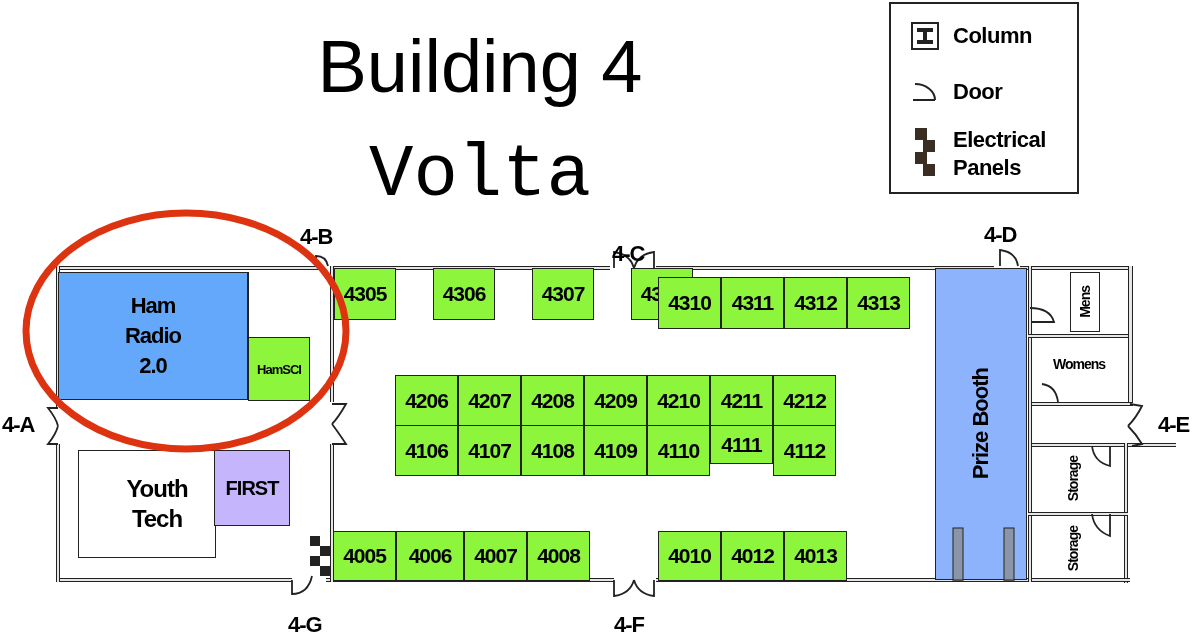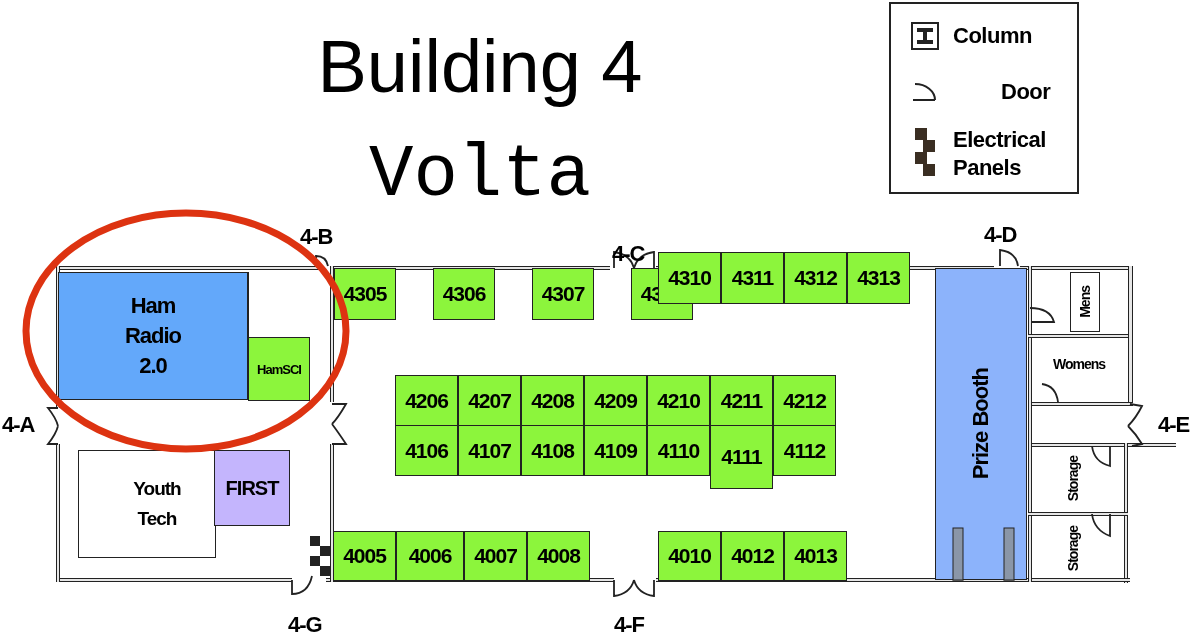--- a/index.html
+++ b/index.html
@@ -28,21 +28,21 @@
 
 <div class="legend">
   <div class="legend-item" style="top:18px;">
     <span style="display:inline-block;width:28px;height:28px;border:2px solid #222;position:relative;">
       <span style="position:absolute;left:4px;top:4px;width:16px;height:4px;background:#222;"></span>
       <span style="position:absolute;left:10px;top:6px;width:4px;height:12px;background:#222;"></span>
       <span style="position:absolute;left:4px;top:16px;width:16px;height:4px;background:#222;"></span>
     </span>
     <span class="legend-label">Column</span>
   </div>
-  <div class="legend-item" style="top:76px;gap:48px;">
+  <div class="legend-item" style="top:76px;">
     <span style="display:inline-block;width:28px;height:20px;position:relative;">
       <svg width="28" height="20" style="left:0;top:0;">
           <path d="M2 18 L24 18 M4 2 A20 16 0 0 1 24 18" fill="none" stroke="#222" stroke-width="2"></path>
         </svg>
     </span>
     <span class="legend-label">Door</span>
   </div>
   <div class="legend-item" style="top:122px;align-items:flex-start;">
     <span style="display:inline-block;width:28px;height:56px;position:relative;">
       <span style="position:absolute;left:4px;top:2px;width:12px;height:12px;background:#3a2e22;"></span>
@@ -125,56 +125,56 @@
 <div class="room" style="left:58px;top:272px;width:190px;height:128px;background:#63a8fa;font-size:22px;line-height:30px;letter-spacing:-1px;">
   <div>
     <span>Ham</span><br>
     <span>Radio</span><br>
     <span>2.0</span>
   </div>
 </div>
 <div class="room" style="left:248px;top:337px;width:62px;height:64px;background:#8cf53c;font-size:13px;letter-spacing:-1px;">HamSCI</div>
 <div class="room" style="left:248px;top:272px;width:62px;height:65px;border-left:1.5px solid #222;border-top:none;border-right:none;border-bottom:none;"></div>
 
-<div class="room" style="left:78px;top:450px;width:138px;height:108px;font-size:19px;line-height:30px;letter-spacing:-1px;padding-left:20px;">
+<div class="room" style="left:78px;top:450px;width:138px;height:108px;font-size:24px;line-height:30px;letter-spacing:-1px;padding-left:20px;">
   <div>
     <span>Youth</span><br>
     <span>Tech</span>
   </div>
 </div>
 <div class="room" style="left:214px;top:450px;width:76px;height:76px;background:#c4b5fd;font-size:20px;letter-spacing:-1px;">FIRST</div>
 
 <div class="abs" style="left:334px;top:268px;display:flex;gap:37px;">
   <div class="booth" style="position:relative;width:62px;height:52px;">4305</div>
   <div class="booth" style="position:relative;width:62px;height:52px;">4306</div>
   <div class="booth" style="position:relative;width:62px;height:52px;">4307</div>
   <div class="booth" style="position:relative;width:62px;height:52px;">4308</div>
 </div>
-<div class="abs" style="left:658px;top:252px;display:flex;">
+<div class="abs" style="left:658px;top:277px;display:flex;">
   <div class="booth" style="position:relative;width:63px;height:52px;">4310</div>
   <div class="booth" style="position:relative;width:63px;height:52px;">4311</div>
   <div class="booth" style="position:relative;width:63px;height:52px;">4312</div>
   <div class="booth" style="position:relative;width:63px;height:52px;">4313</div>
 </div>
 <div class="abs" style="left:395px;top:375px;display:flex;">
   <div class="booth" style="position:relative;width:63px;height:51px;">4206</div>
   <div class="booth" style="position:relative;width:63px;height:51px;">4207</div>
   <div class="booth" style="position:relative;width:63px;height:51px;">4208</div>
   <div class="booth" style="position:relative;width:63px;height:51px;">4209</div>
   <div class="booth" style="position:relative;width:63px;height:51px;">4210</div>
   <div class="booth" style="position:relative;width:63px;height:51px;">4211</div>
   <div class="booth" style="position:relative;width:63px;height:51px;">4212</div>
 </div>
 <div class="abs" style="left:395px;top:425px;display:flex;">
   <div class="booth" style="position:relative;width:63px;height:51px;">4106</div>
   <div class="booth" style="position:relative;width:63px;height:51px;">4107</div>
   <div class="booth" style="position:relative;width:63px;height:51px;">4108</div>
   <div class="booth" style="position:relative;width:63px;height:51px;">4109</div>
   <div class="booth" style="position:relative;width:63px;height:51px;">4110</div>
-  <div class="booth" style="position:relative;width:63px;height:64px;">4111</div>
+  <div class="booth" style="position:relative;width:63px;height:39px;">4111</div>
   <div class="booth" style="position:relative;width:63px;height:51px;">4112</div>
 </div>
 <div class="abs" style="left:333px;top:531px;display:flex;">
   <div class="booth" style="position:relative;width:63px;height:50px;">4005</div>
   <div class="booth" style="position:relative;width:68px;height:50px;">4006</div>
   <div class="booth" style="position:relative;width:63px;height:50px;">4007</div>
   <div class="booth" style="position:relative;width:63px;height:50px;">4008</div>
 </div>
 <div class="abs" style="left:658px;top:531px;display:flex;">
   <div class="booth" style="position:relative;width:63px;height:50px;">4010</div>

